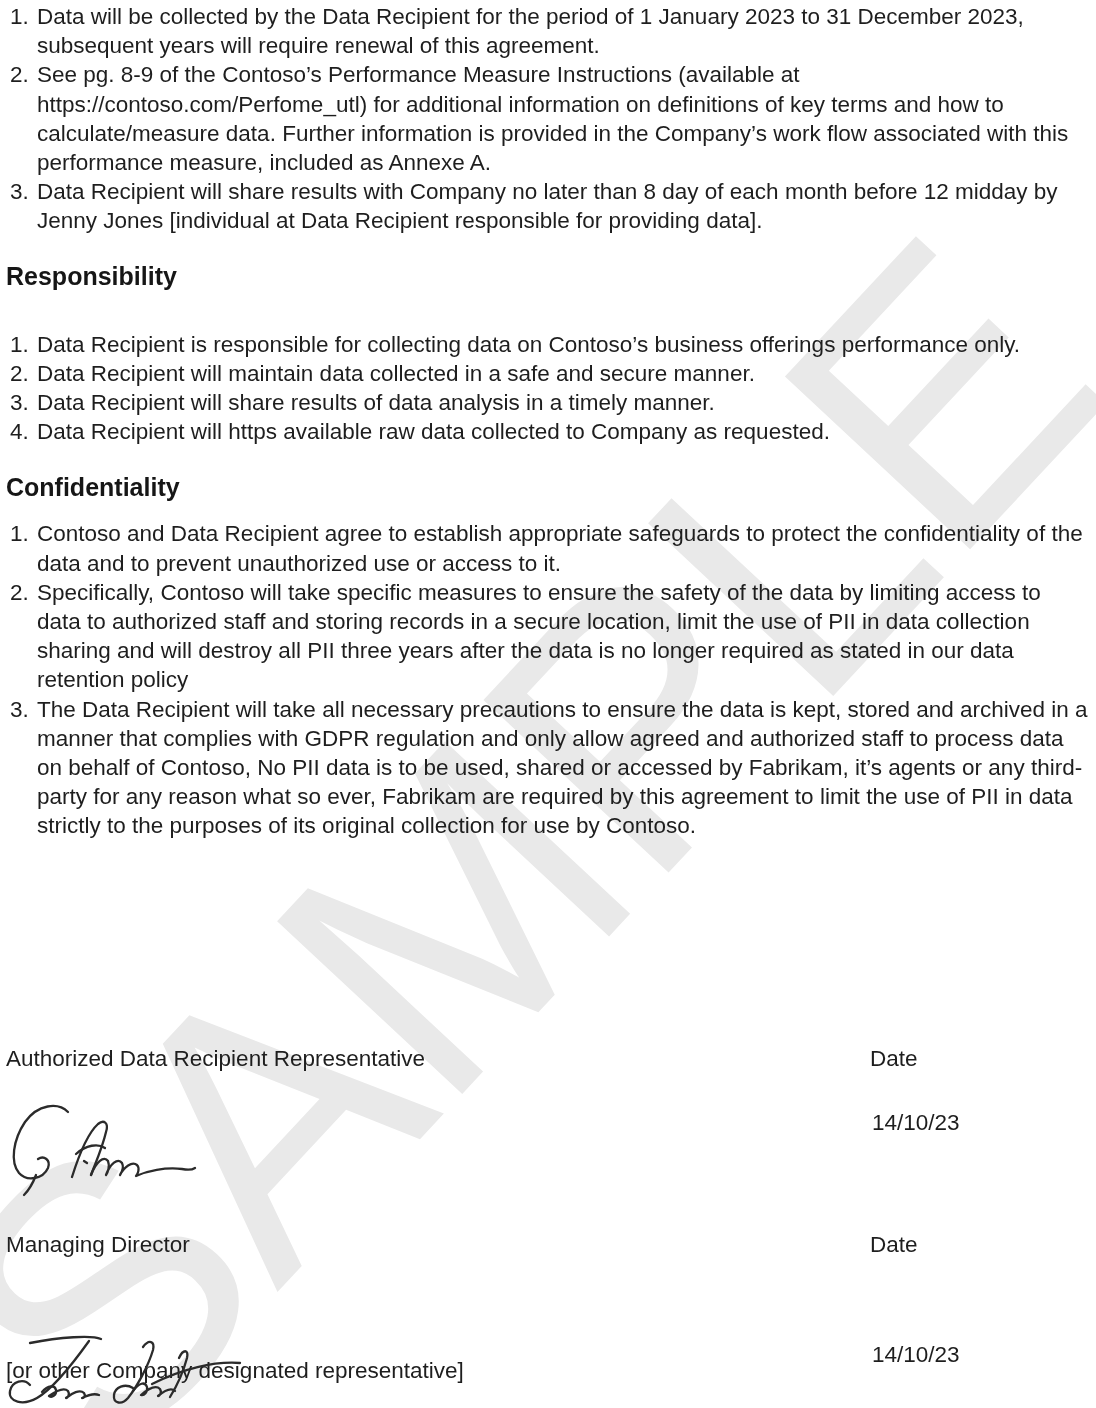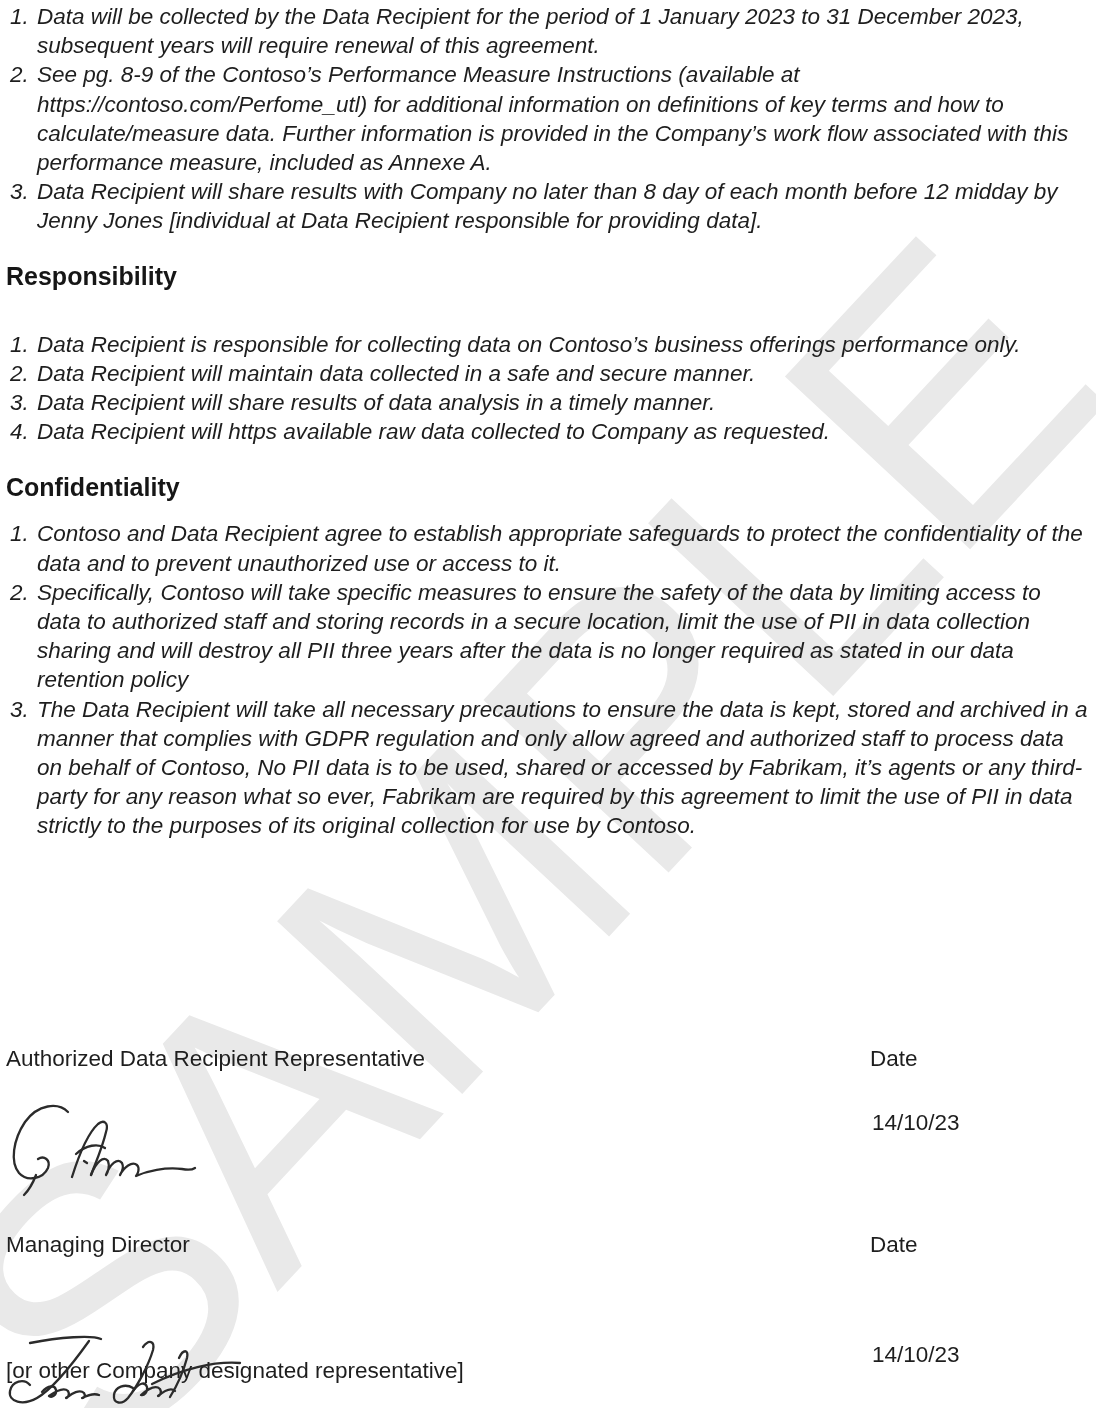--- a/index.html
+++ b/index.html
@@ -26,21 +26,21 @@
   .content {
     position:absolute; inset:0;
     z-index:1;
     padding:2px 8px 0 2px;
     box-sizing:border-box;
   }
   ol.doc-list {
     margin:0; padding:0 0 0 33px;
     font-size:22.5px; line-height:29.2px;
   }
-  ol.doc-list li { padding-left:2px;font-style:italic; }
+  ol.doc-list li { padding-left:2px; }
   h2.section-heading {
     font-size:25px; line-height:30px;
     font-weight:bold; color:#161616;
     margin:4px;
   }
   #resp-heading { margin-top:25px; }
   #conf-heading { margin-top:26px; }
   #resp-list { margin-top:39px; }
   #conf-list { margin-top:17px; }
   h3.signatures-heading {

